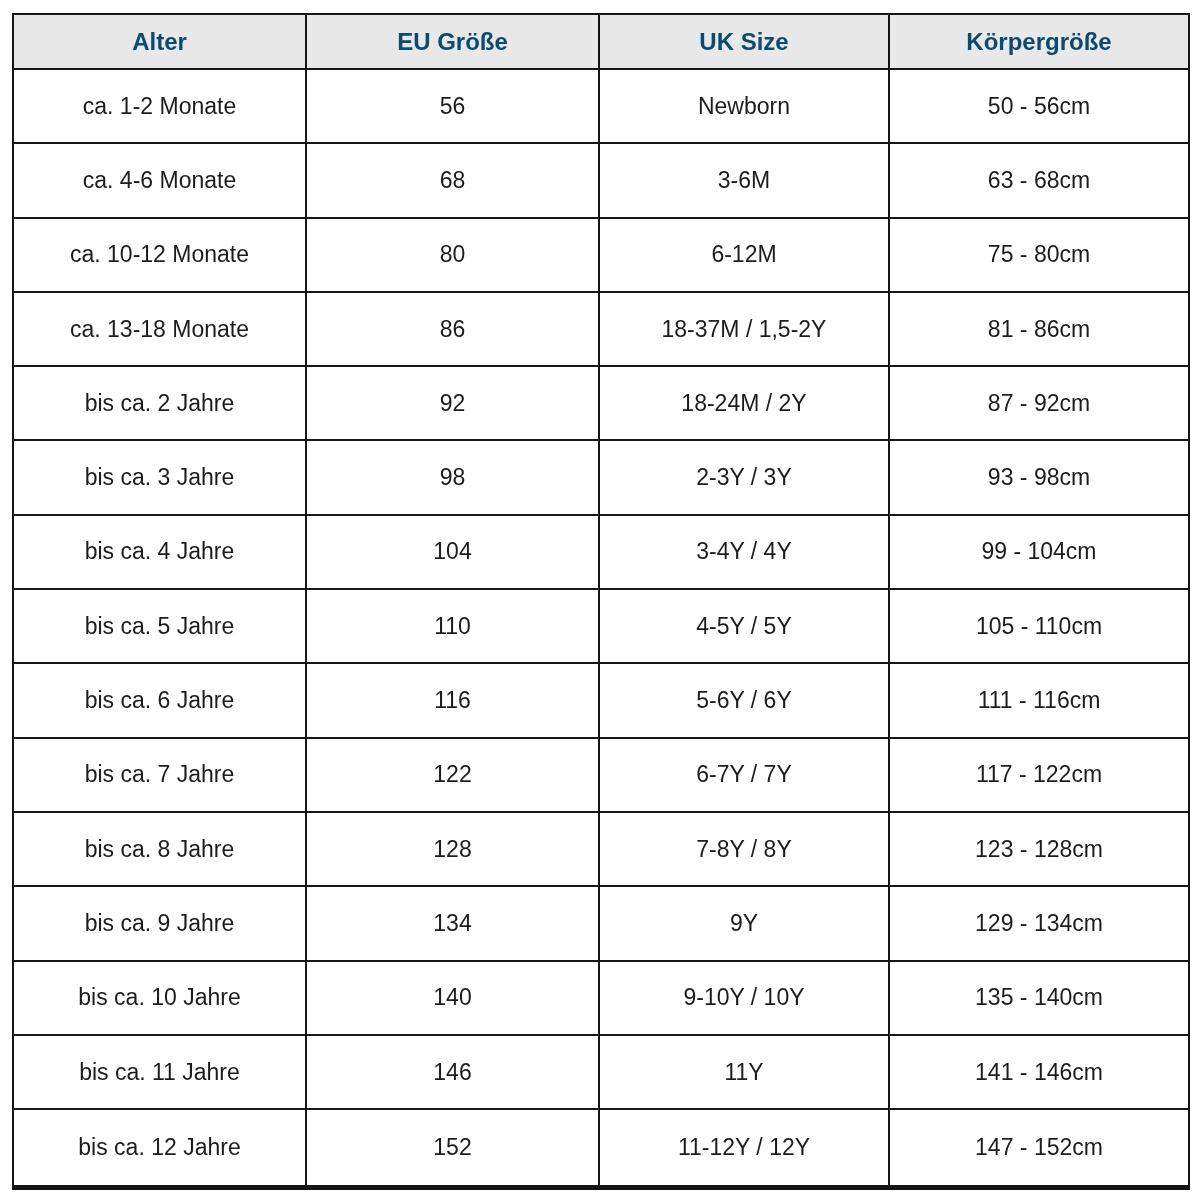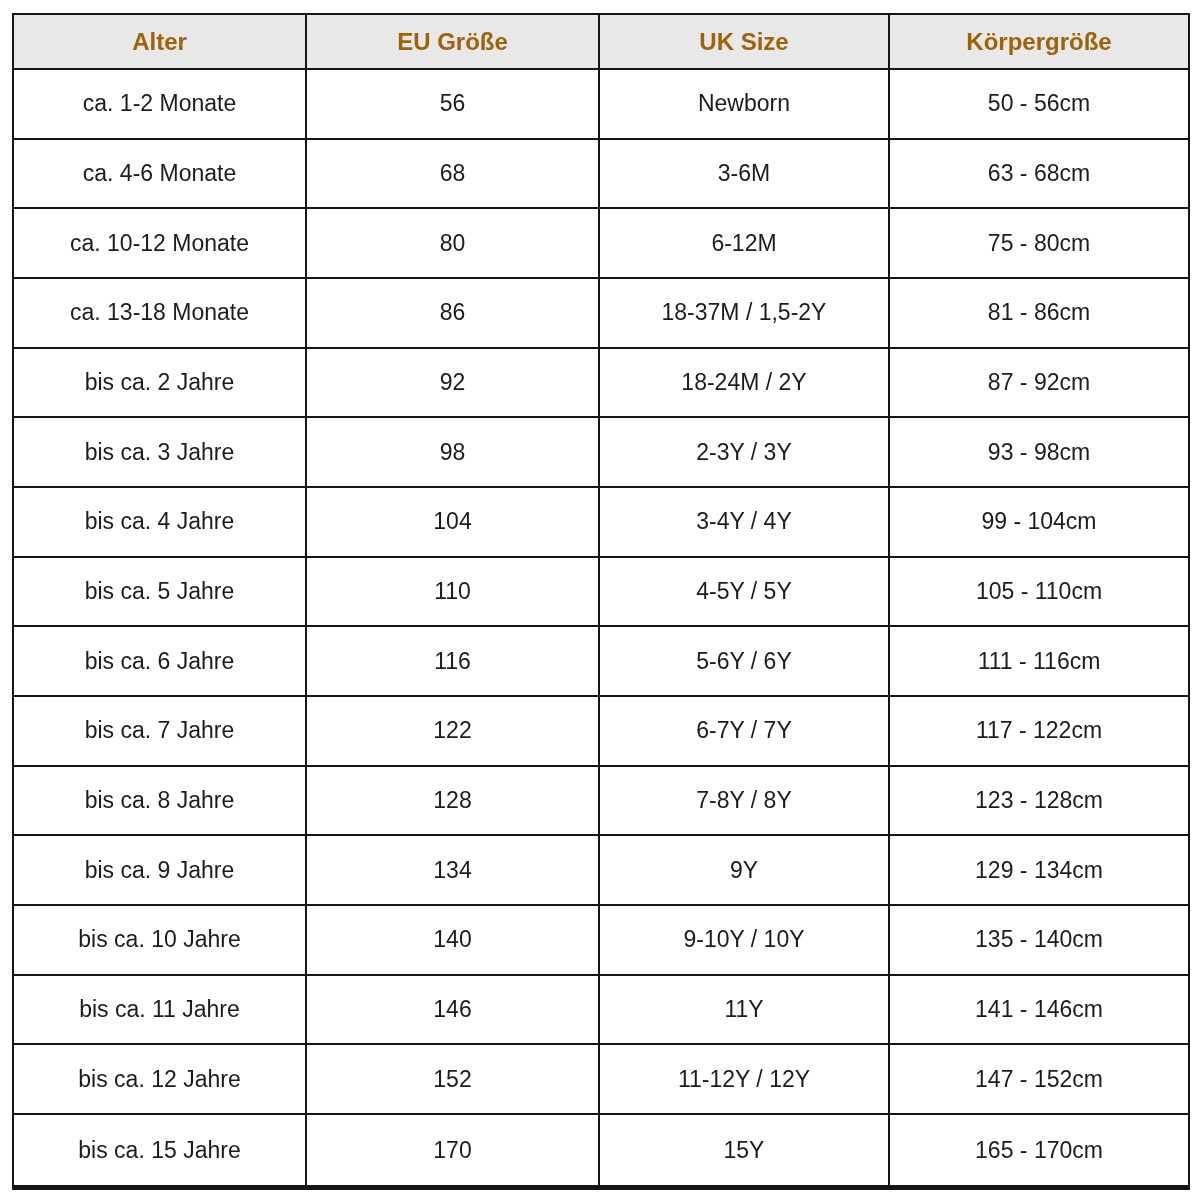--- a/index.html
+++ b/index.html
@@ -40,21 +40,21 @@
     padding:0 6px;
     color:var(--text);
     overflow:hidden;
     white-space:nowrap;
   }
   table.size-chart th{
     background:var(--header-bg);
     font-weight:700;
     font-size:24px;
     height:53px;
-    color:#a16207;
+    color:#0c4a6e;
   }
   table.size-chart td{
     font-size:23px;
     font-weight:400;
   }
   col.c-alter{width:293px;}
   col.c-eu{width:293px;}
   col.c-uk{width:290px;}
   col.c-koerper{width:300px;}
 </style>
@@ -161,21 +161,15 @@
           <td>146</td>
           <td>11Y</td>
           <td>141 - 146cm</td>
         </tr>
         <tr>
           <td>bis ca. 12 Jahre</td>
           <td>152</td>
           <td>11-12Y / 12Y</td>
           <td>147 - 152cm</td>
         </tr>
-        <tr>
-          <td>bis ca. 15 Jahre</td>
-          <td>170</td>
-          <td>15Y</td>
-          <td>165 - 170cm</td>
-        </tr>
       </tbody>
   </table>
 </div>
 
 </body></html>

